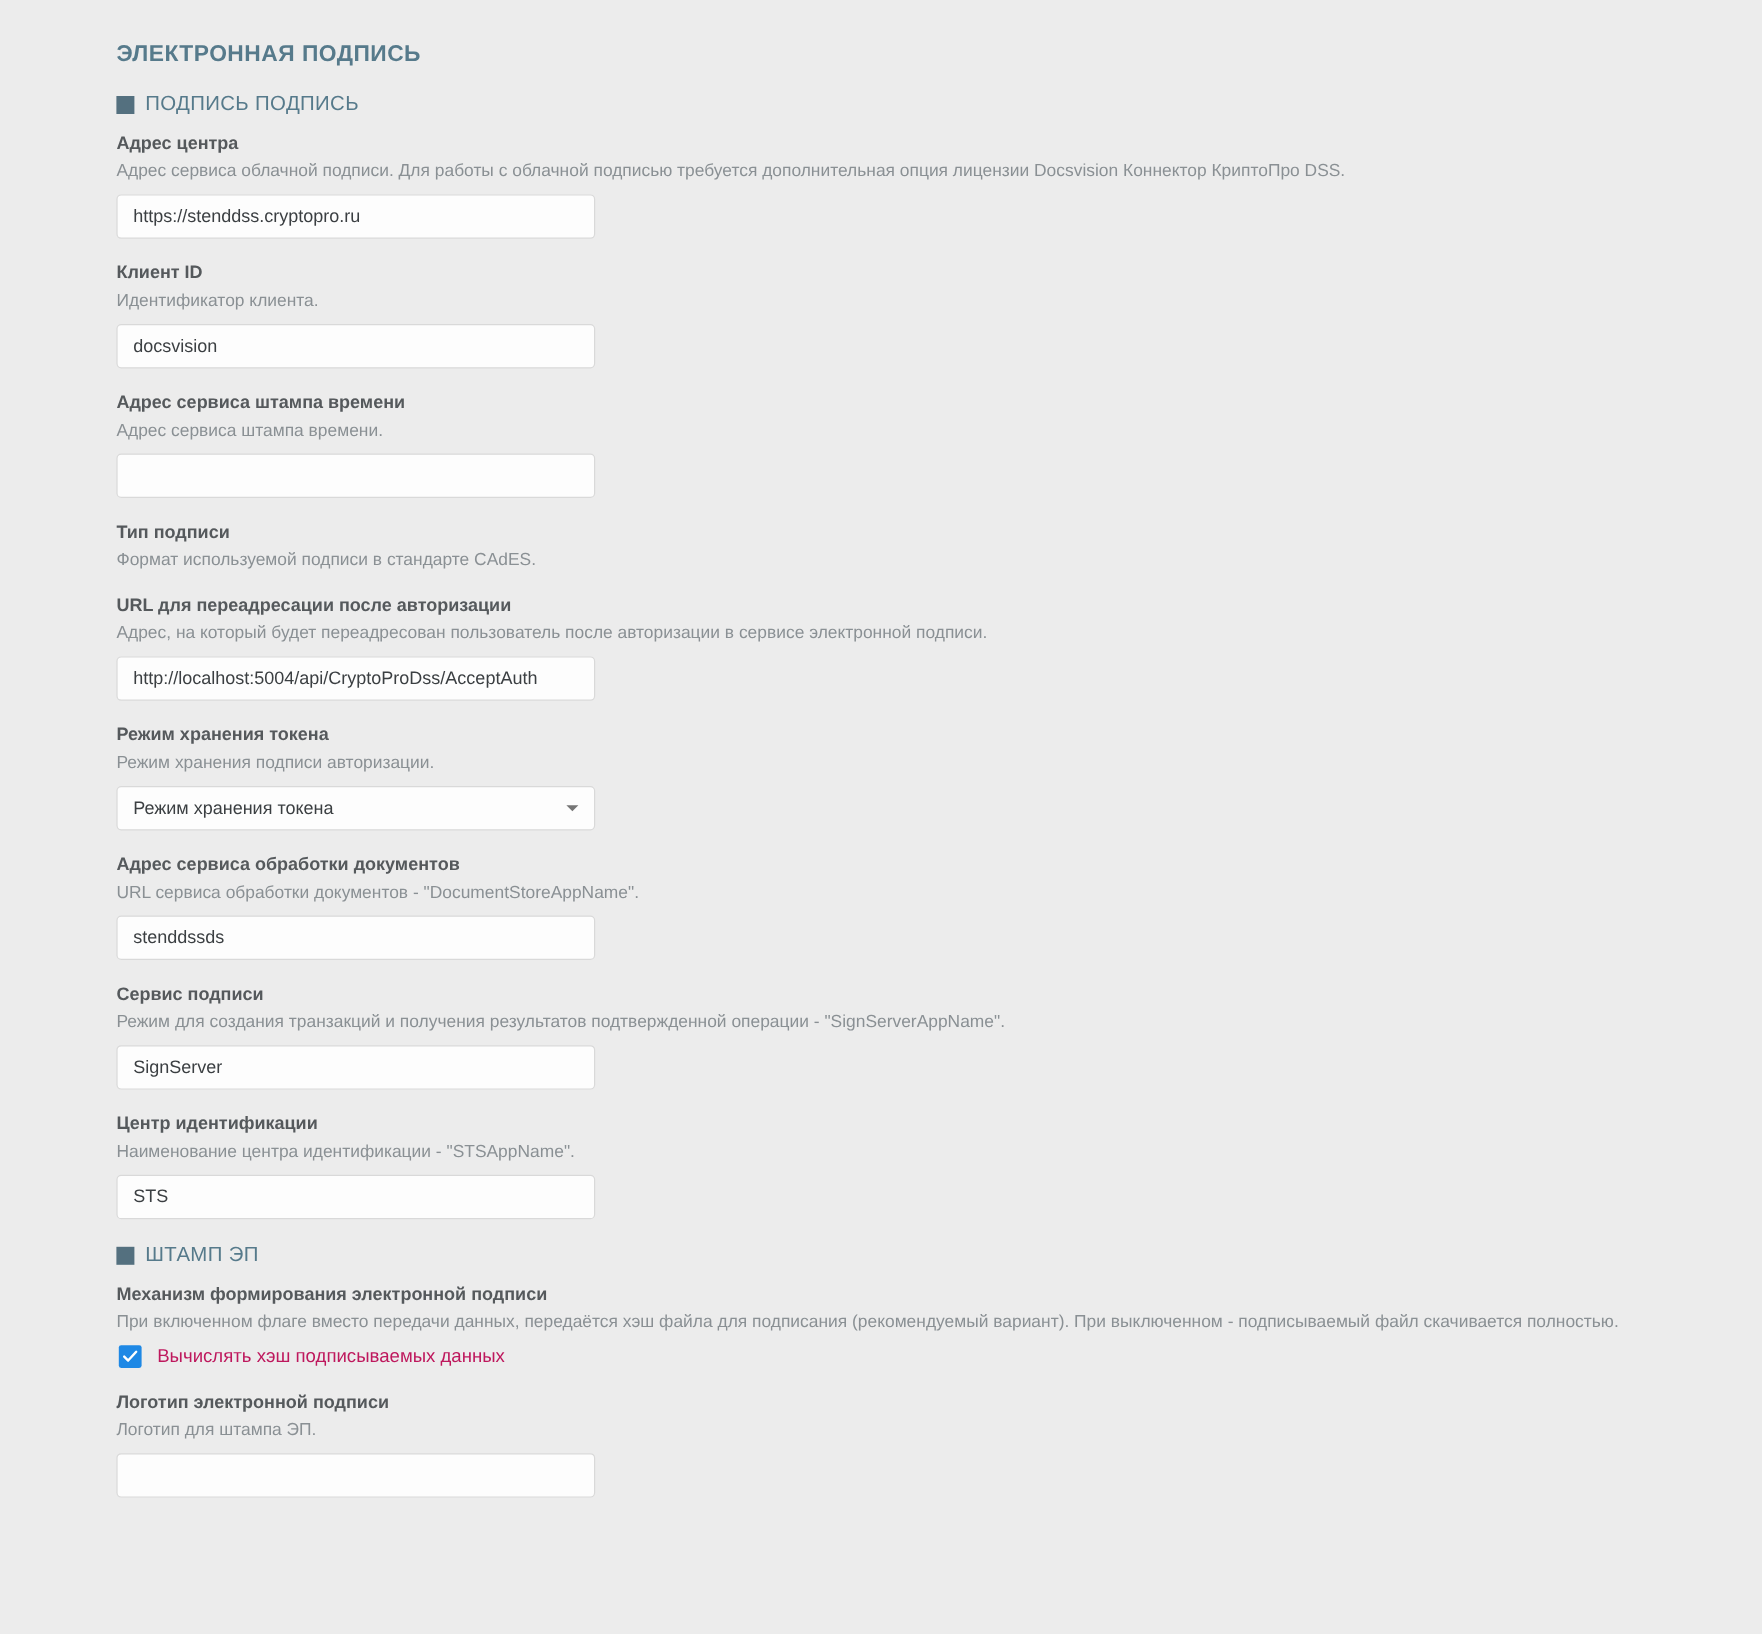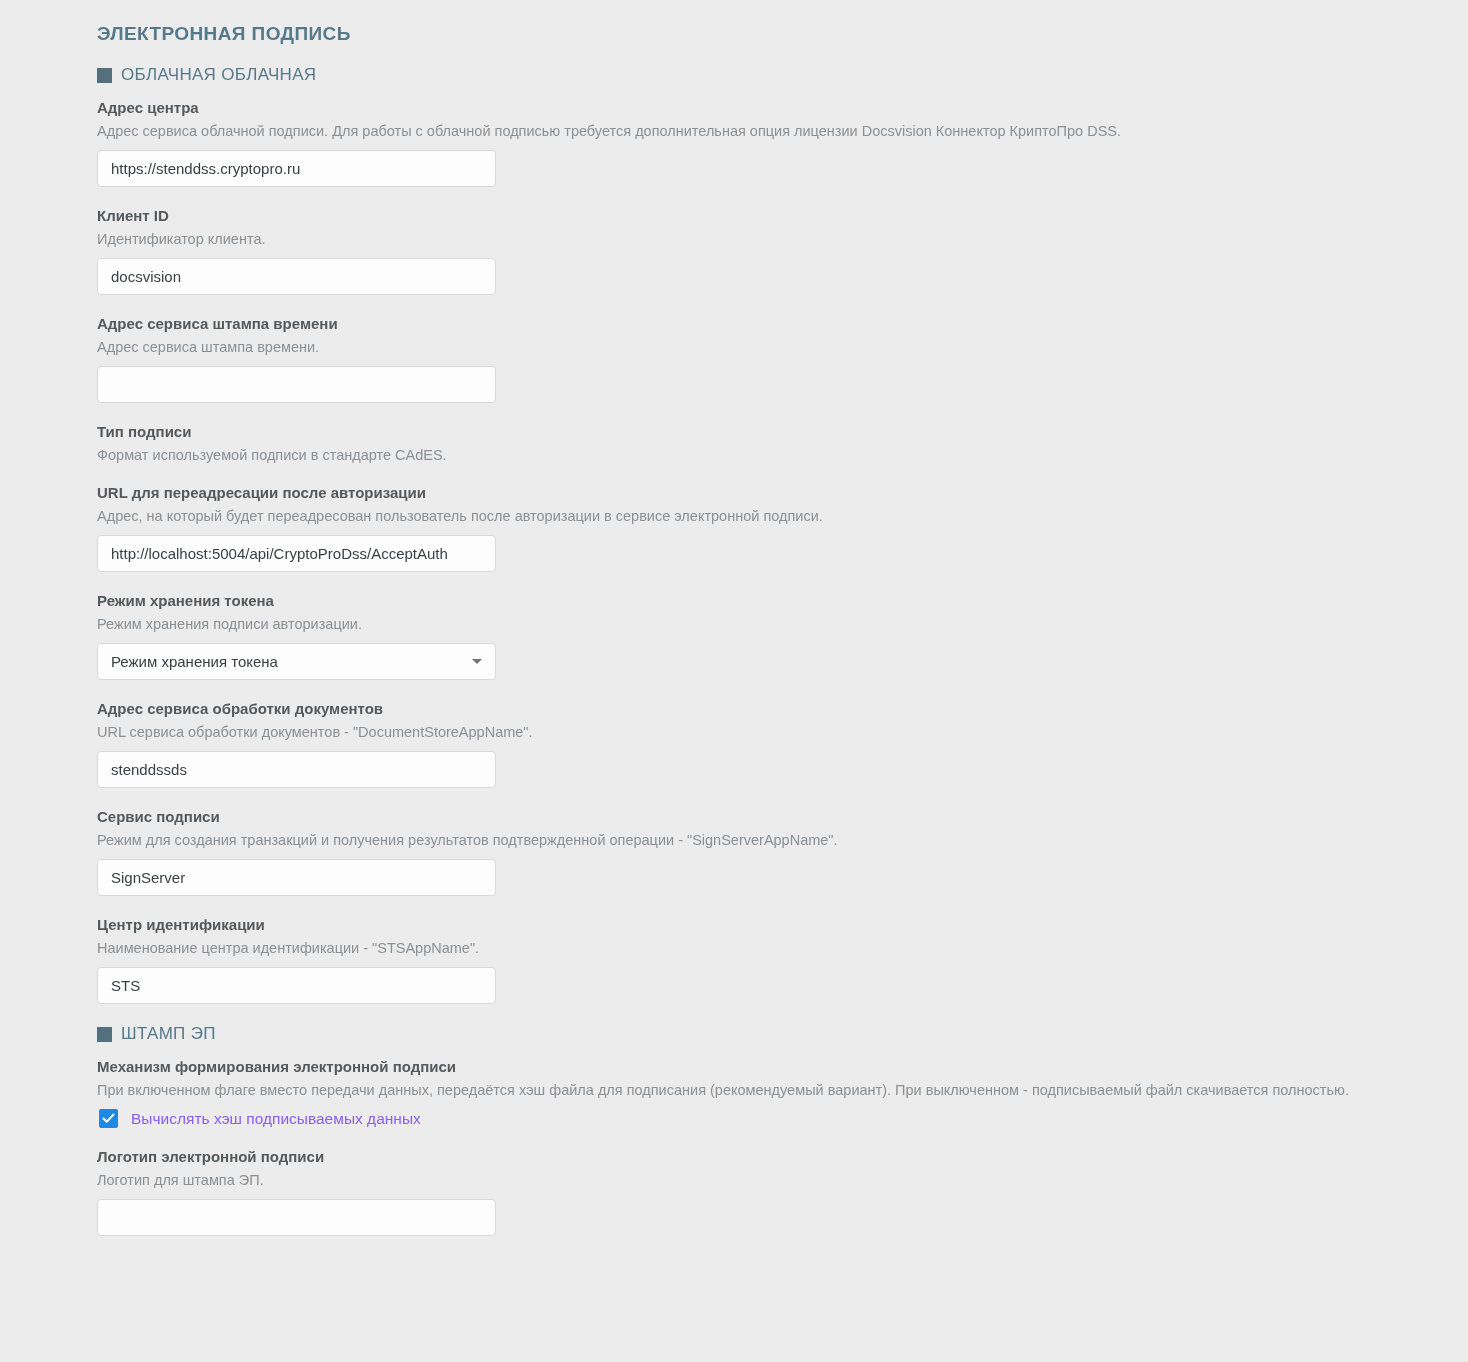--- a/index.html
+++ b/index.html
@@ -5,21 +5,21 @@
   * { box-sizing: border-box; }
   html, body { margin: 0; padding: 0; }
   body {
     background: #ececec;
     font-family: "Liberation Sans", sans-serif;
     -webkit-font-smoothing: antialiased;
   }
   .page {
     width: 1468px;
     height: 1362px;
-    padding: 23px 70px 0 97px;
+    padding: 35px 70px 0 97px;
     overflow: hidden;
   }
   .page-title {
     font-size: 19px;
     font-weight: bold;
     color: #567a8b;
     letter-spacing: 0.4px;
     margin: 0 0 20px 0;
   }
   .section { margin: 0; }
@@ -96,34 +96,34 @@
     display: flex;
     align-items: center;
     justify-content: center;
     cursor: pointer;
     flex: 0 0 auto;
   }
   .checkbox svg { display: block; }
   .checkbox-label {
     margin-left: 13px;
     font-size: 15.5px;
-    color: #8b5cf6;
+    color: #be185d;
   }
 </style>
 </head>
 <body>
 
 <div class="page">
 
   <div class="page-title">ЭЛЕКТРОННАЯ ПОДПИСЬ</div>
 
   <div class="section">
     <div class="section-header">
       <span class="section-marker"></span>
-      <span class="section-title">ОБЛАЧНАЯ ОБЛАЧНАЯ</span>
+      <span class="section-title">ПОДПИСЬ ПОДПИСЬ</span>
     </div>
 
     <div class="field">
       <div class="field-label">Адрес центра</div>
       <div class="field-desc">Адрес сервиса облачной подписи. Для работы с облачной подписью требуется дополнительная опция лицензии Docsvision Коннектор КриптоПро DSS.</div>
       <input class="text-input" type="text" value="https://stenddss.cryptopro.ru" style="">
     </div>
 
     <div class="field">
       <div class="field-label">Клиент ID</div>

